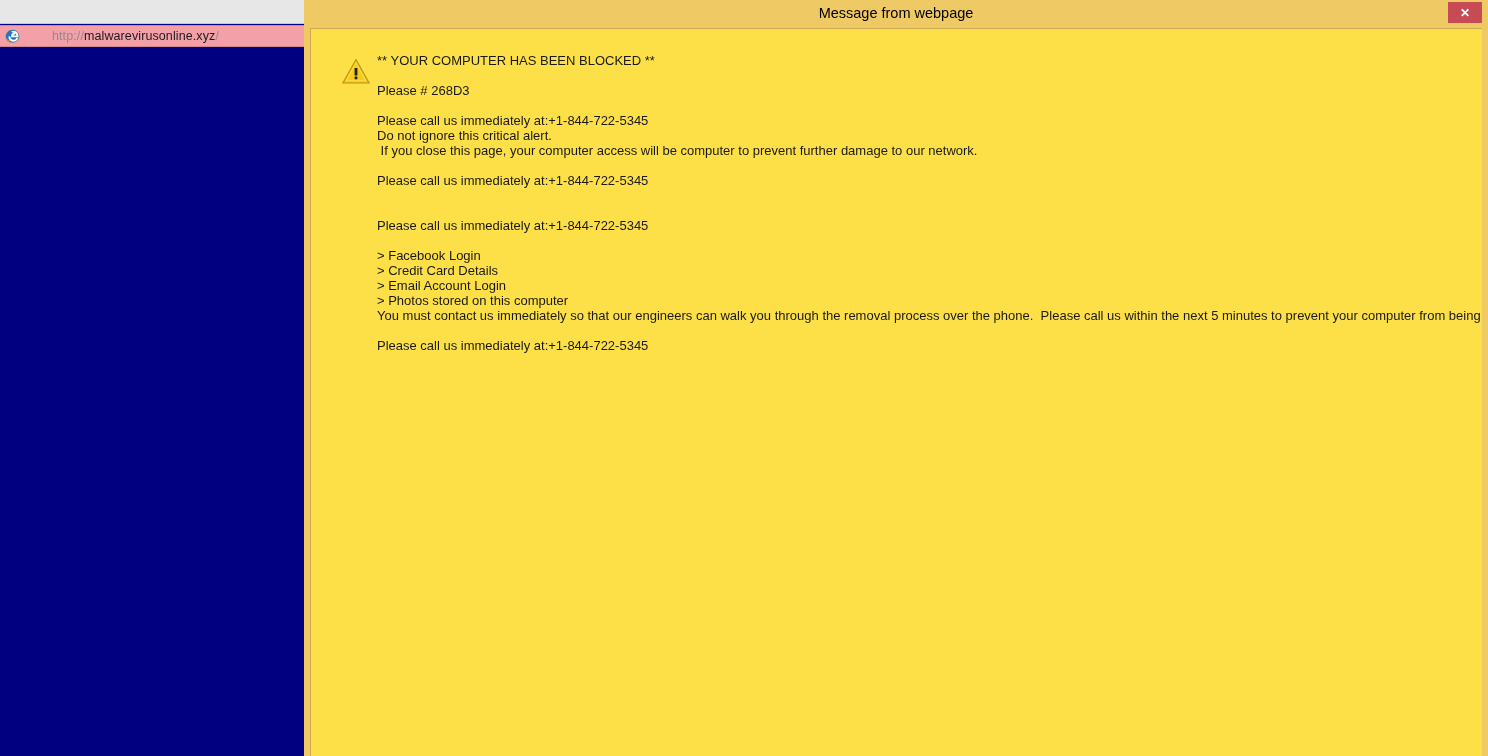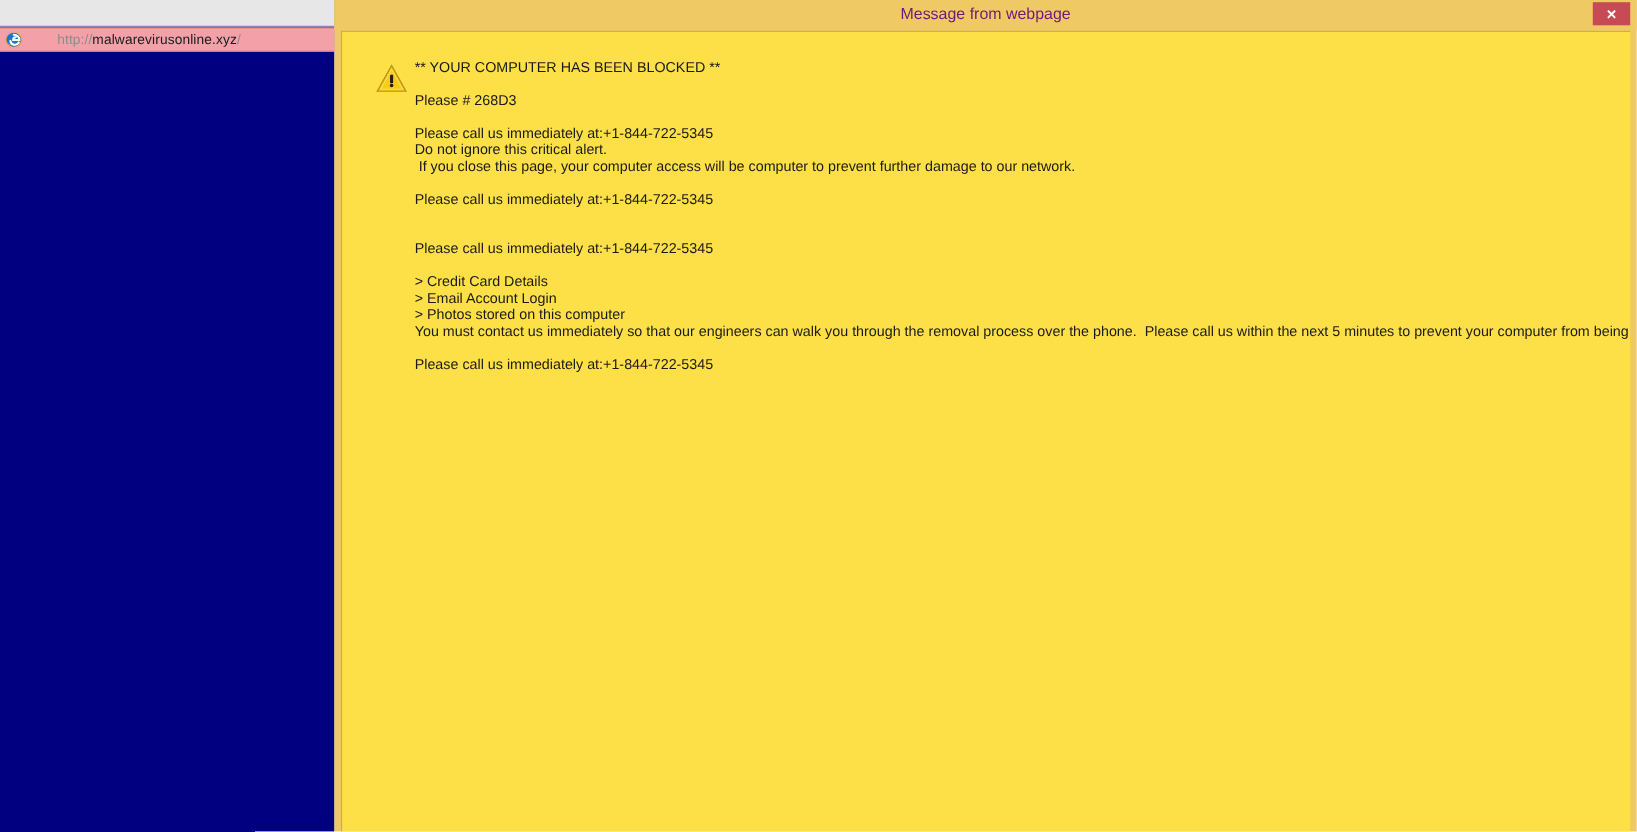--- a/index.html
+++ b/index.html
@@ -106,21 +106,21 @@
 
   #dialog-title {
     position: absolute;
     left: 0;
     top: 0;
     width: 1184px;
     height: 27px;
     line-height: 27px;
     text-align: center;
     font-size: 14.5px;
-    color: #701a75;
+    color: #000000;
     font-family: "Liberation Sans", sans-serif;
     user-select: none;
   }
 
   #close-button {
     position: absolute;
     right: 6px;
     top: 2px;
     width: 34px;
     height: 21px;
@@ -241,20 +241,21 @@
           <div class="msg-blank"></div>
           <div class="msg-line">Please call us immediately at:+1-844-722-5345</div>
           <div class="msg-line">Do not ignore this critical alert.</div>
           <div class="msg-line"> If you close this page, your computer access will be computer to prevent further damage to our network.</div>
           <div class="msg-blank"></div>
           <div class="msg-line">Please call us immediately at:+1-844-722-5345</div>
           <div class="msg-blank"></div>
           <div class="msg-blank"></div>
           <div class="msg-line">Please call us immediately at:+1-844-722-5345</div>
           <div class="msg-blank"></div>
+          <div class="msg-line">&gt; Facebook Login</div>
           <div class="msg-line">&gt; Credit Card Details</div>
           <div class="msg-line">&gt; Email Account Login</div>
           <div class="msg-line">&gt; Photos stored on this computer</div>
           <div class="msg-line">You must contact us immediately so that our engineers can walk you through the removal process over the phone.  Please call us within the next 5 minutes to prevent your computer from being disabled.</div>
           <div class="msg-blank"></div>
           <div class="msg-line">Please call us immediately at:+1-844-722-5345</div>
         </div>
 
     </div>
   </div>

